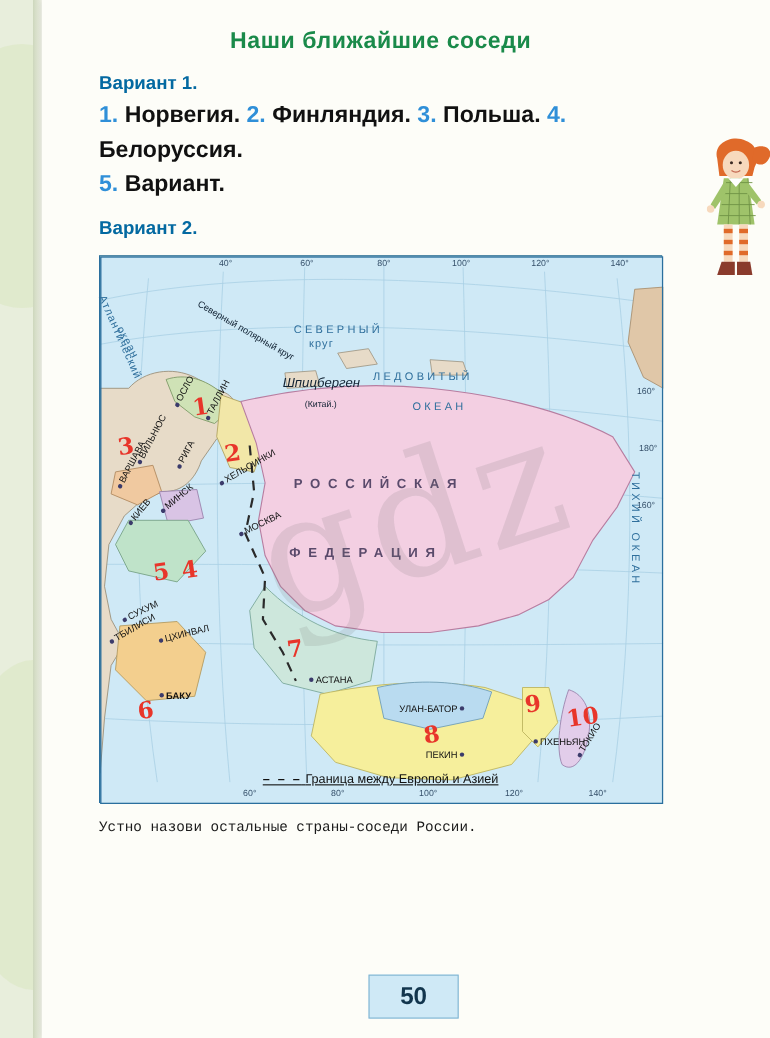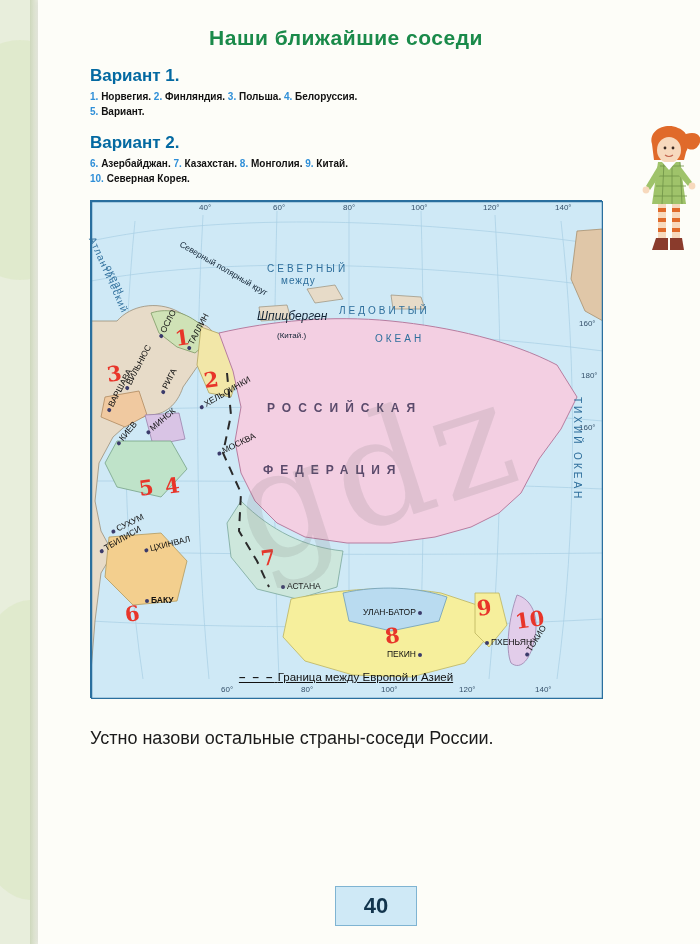--- a/index.html
+++ b/index.html
@@ -40,21 +40,21 @@
   }
   .task {
     font-size: 15.5px;
     color: #1b1b1b;
     line-height: 1.45;
     margin: 0 0 14px 0;
     text-align: justify;
   }
   .num { color: #e03a2f; font-weight: bold; }
   .variant-head { font-size: 17px; font-weight: bold; color: #0369a1; margin: 14px 0 3px 0; }
-  .variant-list { font-size: 10px; font-weight: bold; color: #111; line-height: 1.5; margin: 0; }
+  .variant-list { font-size: 21px; font-weight: bold; color: #111; line-height: 1.5; margin: 0; }
   .variant-list .num { color: #2f8fd8; font-weight: bold; }
 
   
   .map-wrap {
     position: relative;
     margin-top: 14px;
     width: 512px; height: 498px;
     background: #fef9c3;
     border: 1px solid #2a6f9e;
   }
@@ -91,21 +91,21 @@
     color: #e8352a;
     font-family: "DejaVu Serif", serif;
     font-size: 21px;
     font-weight: bold;
     transform: rotate(-8deg);
   }
   
   .girl { position: absolute; right: 6px; top: 120px; width: 84px; height: 140px; }
 
   .footer-note {
-    font-size: 18px; color: #1b1b1b; margin-top: 30px;
+    font-size: 13px; color: #1b1b1b; margin-top: 14px; font-family: Liberation Mono, monospace;
   }
   .page-number {
     position: absolute; left: 50%; transform: translateX(-50%);
     bottom: 18px;
     width: 82px; height: 40px;
     background: #cfe9f6; border: 1px solid #7fb4d2;
     color: #12354d; font-size: 22px; font-weight: bold;
     display: flex; align-items: center; justify-content: center;
   }
   .watermark {
@@ -142,33 +142,20 @@
       <span class="num">3.</span>
       <span>Польша.</span>
       <span class="num">4.</span>
       <span>Белоруссия.</span>
       <br>
       <span class="num">5.</span>
       <span>Вариант.</span>
     </div>
 
     <div class="variant-head">Вариант 2.</div>
-    <div class="variant-list">
-      <span class="num">6.</span>
-      <span>Азербайджан.</span>
-      <span class="num">7.</span>
-      <span>Казахстан.</span>
-      <span class="num">8.</span>
-      <span>Монголия.</span>
-      <span class="num">9.</span>
-      <span>Китай.</span>
-      <br>
-      <span class="num">10.</span>
-      <span>Северная Корея.</span>
-    </div>
 
     <div class="map-wrap">
 
       <svg class="map-svg" width="512" height="498" viewBox="0 0 512 498">
 
         <rect x="0" y="0" width="512" height="498" fill="#cfe9f6"></rect>
 
         <g stroke="#a8cfe4" stroke-width="0.7" fill="none">
           <path d="M0 40 C120 14 300 14 512 44"></path>
           <path d="M0 80 C120 58 300 58 512 86"></path>
@@ -239,21 +226,21 @@
       <div class="tick" style="left:130px;top:484px;">60°</div>
       <div class="tick" style="left:210px;top:484px;">80°</div>
       <div class="tick" style="left:290px;top:484px;">100°</div>
       <div class="tick" style="left:368px;top:484px;">120°</div>
       <div class="tick" style="left:444px;top:484px;">140°</div>
       <div class="tick" style="left:488px;top:118px;">160°</div>
       <div class="tick" style="left:490px;top:170px;">180°</div>
       <div class="tick" style="left:488px;top:222px;">160°</div>
 
       <div class="ocean-label" style="left:176px;top:62px;">СЕВЕРНЫЙ</div>
-      <div class="ocean-label" style="left:190px;top:74px;letter-spacing:1px;">между</div>
+      <div class="ocean-label" style="left:190px;top:74px;letter-spacing:1px;">круг</div>
       <div class="ocean-label" style="left:248px;top:104px;">ЛЕДОВИТЫЙ</div>
       <div class="ocean-label" style="left:284px;top:132px;">ОКЕАН</div>
       <div class="ocean-label" style="left:6px;top:34px;letter-spacing:1px;transform:rotate(66deg);transform-origin:left top;">Атлантический</div>
       <div class="ocean-label" style="left:22px;top:62px;letter-spacing:1px;transform:rotate(62deg);transform-origin:left top;">океан</div>
       <div class="ocean-label" style="left:492px;top:196px;transform:rotate(90deg);transform-origin:left top;">ТИХИЙ   ОКЕАН</div>
 
       <div class="label" style="left:92px;top:38px;transform:rotate(30deg);transform-origin:left top;">Северный полярный круг</div>
       <div class="label" style="left:166px;top:108px;font-style:italic;font-size:12px;">Шпицберген</div>
       <div class="label" style="left:186px;top:130px;font-size:8px;">(Китай.)</div>
 
@@ -335,16 +322,16 @@
         <rect x="34" y="108" width="8" height="4"></rect>
       <rect x="48" y="88" width="8" height="4"></rect>
         <rect x="48" y="98" width="8" height="4"></rect>
         <rect x="48" y="108" width="8" height="4"></rect>
     </g>
 
     <path d="M32 118 L44 118 L44 130 L28 130 Z" fill="#8a3b2c"></path>
     <path d="M46 118 L58 118 L60 130 L46 130 Z" fill="#8a3b2c"></path>
   </svg>
 
-  <div class="page-number">40</div>
+  <div class="page-number">50</div>
 
   <div class="watermark">gdz</div>
 </div>
 
 </body></html>

